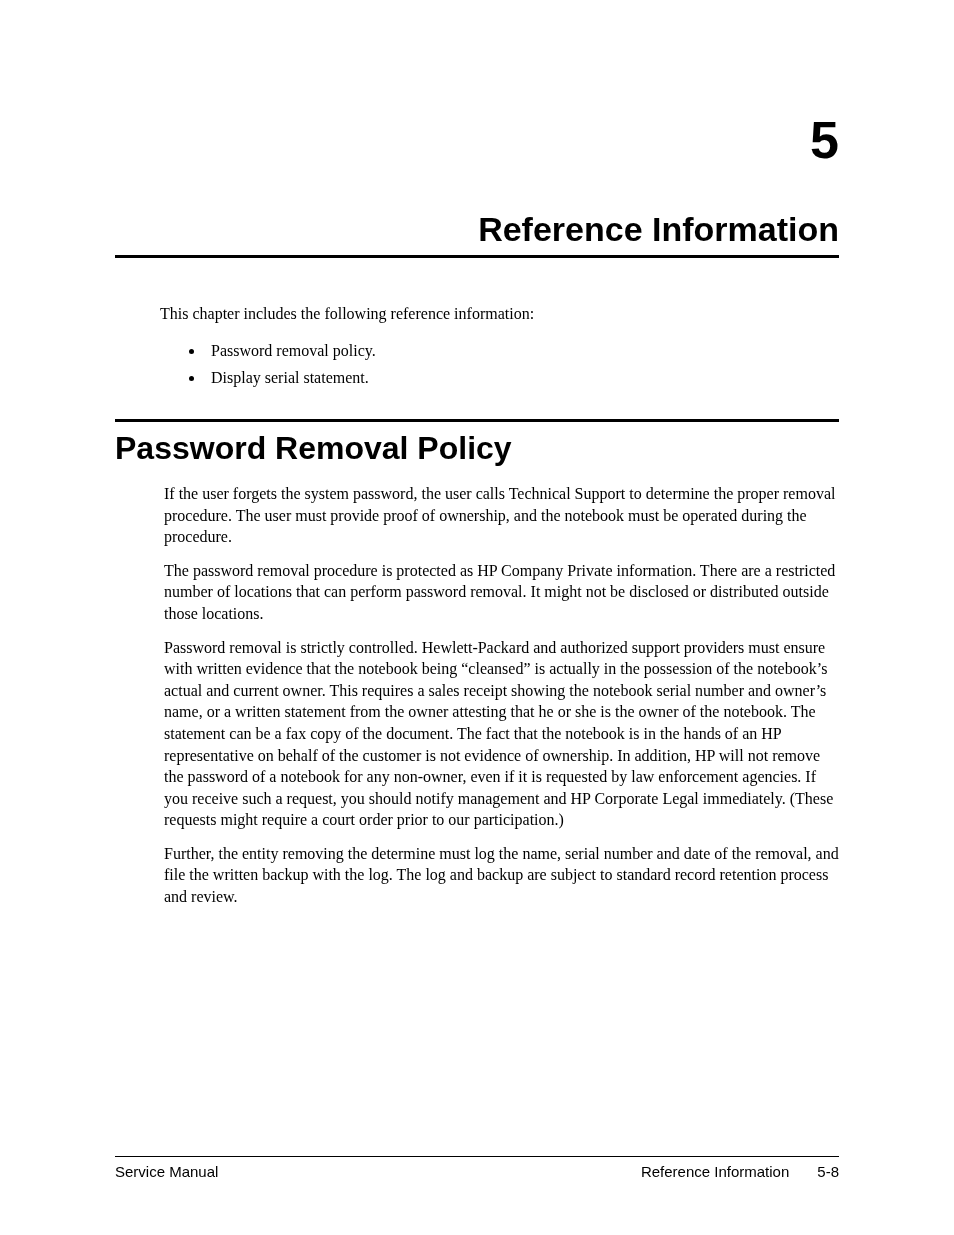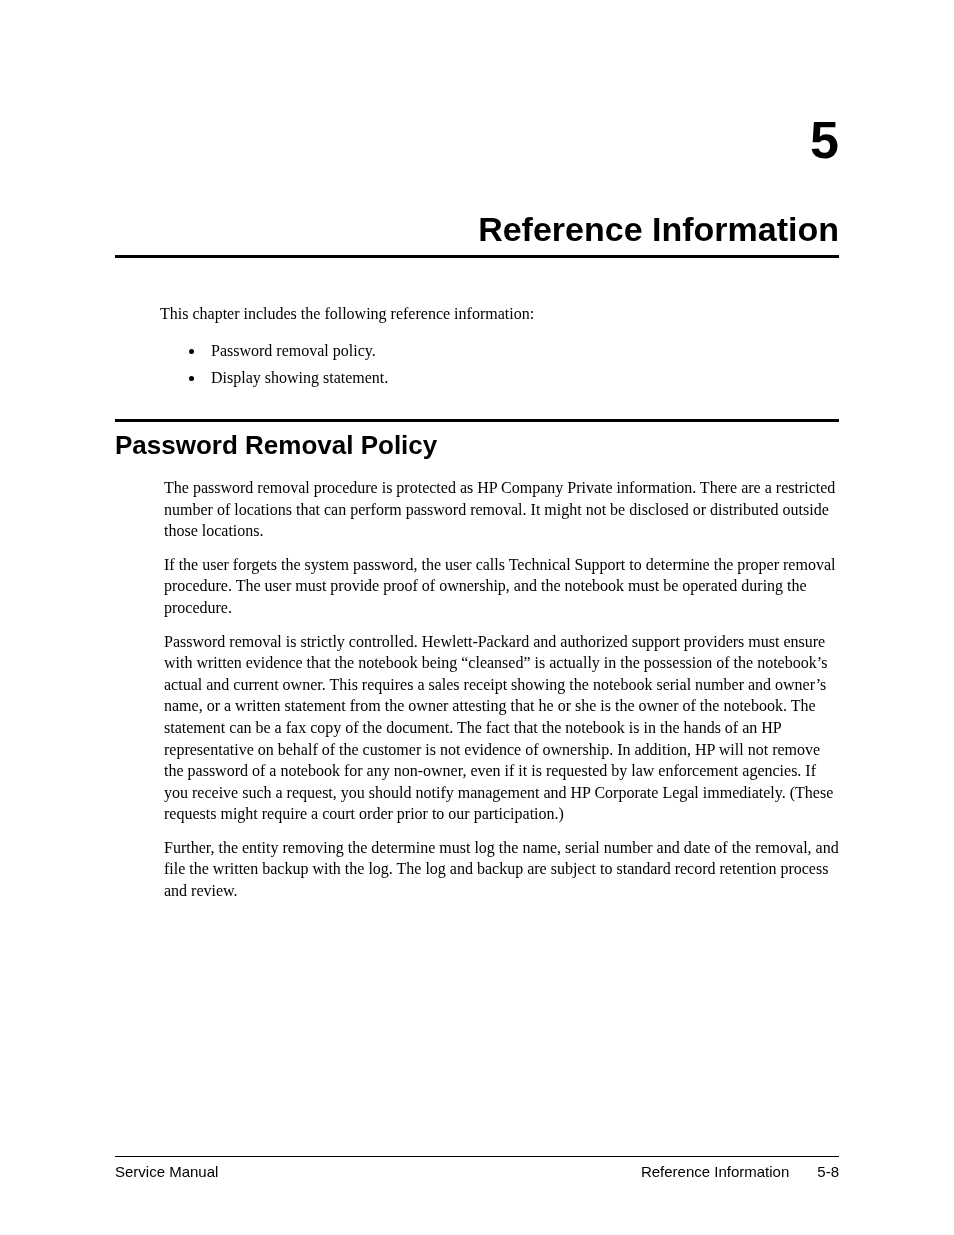--- a/index.html
+++ b/index.html
@@ -54,21 +54,21 @@
     font-family: Liberation Serif, serif;
   }
   ul.bullets li {
     font-size: 16px;
     line-height: 1.7;
     padding-left: 6px;
   }
   .section-heading {
     font-family: Arial, Helvetica, sans-serif;
     font-weight: 700;
-    font-size: 26px;
+    font-size: 32px;
     margin: 0 0 16px 0;
   }
   .body {
     margin-left: 45px;
   }
   .footer {
     position: absolute;
     left: 115px;
     right: 115px;
     bottom: 55px;
@@ -96,29 +96,29 @@
 <div class="page">
 
   <div class="chapter-num">5</div>
   <div class="chapter-title">Reference Information</div>
   <hr class="rule-thick">
 
   <p class="intro">This chapter includes the following reference information:</p>
 
   <ul class="bullets">
     <li>Password removal policy.</li>
-    <li>Display showing statement.</li>
+    <li>Display serial statement.</li>
   </ul>
 
   <hr class="rule-section">
   <h2 class="section-heading">Password Removal Policy</h2>
 
   <div class="body">
+    <p>If the user forgets the system password, the user calls Technical Support to determine the proper removal procedure. The user must provide proof of ownership, and the notebook must be operated during the procedure.</p>
     <p>The password removal procedure is protected as HP Company Private information. There are a restricted number of locations that can perform password removal. It might not be disclosed or distributed outside those locations.</p>
-    <p>If the user forgets the system password, the user calls Technical Support to determine the proper removal procedure. The user must provide proof of ownership, and the notebook must be operated during the procedure.</p>
     <p>Password removal is strictly controlled. Hewlett-Packard and authorized support providers must ensure with written evidence that the notebook being “cleansed” is actually in the possession of the notebook’s actual and current owner. This requires a sales receipt showing the notebook serial number and owner’s name, or a written statement from the owner attesting that he or she is the owner of the notebook. The statement can be a fax copy of the document. The fact that the notebook is in the hands of an HP representative on behalf of the customer is not evidence of ownership. In addition, HP will not remove the password of a notebook for any non-owner, even if it is requested by law enforcement agencies. If you receive such a request, you should notify management and HP Corporate Legal immediately. (These requests might require a court order prior to our participation.)</p>
     <p>Further, the entity removing the determine must log the name, serial number and date of the removal, and file the written backup with the log. The log and backup are subject to standard record retention process and review.</p>
   </div>
 
   <div class="footer">
     <hr class="footer-rule">
     <div class="footer-row">
       <span>Service Manual</span>
       <span class="footer-right">
         <span>Reference Information</span>

